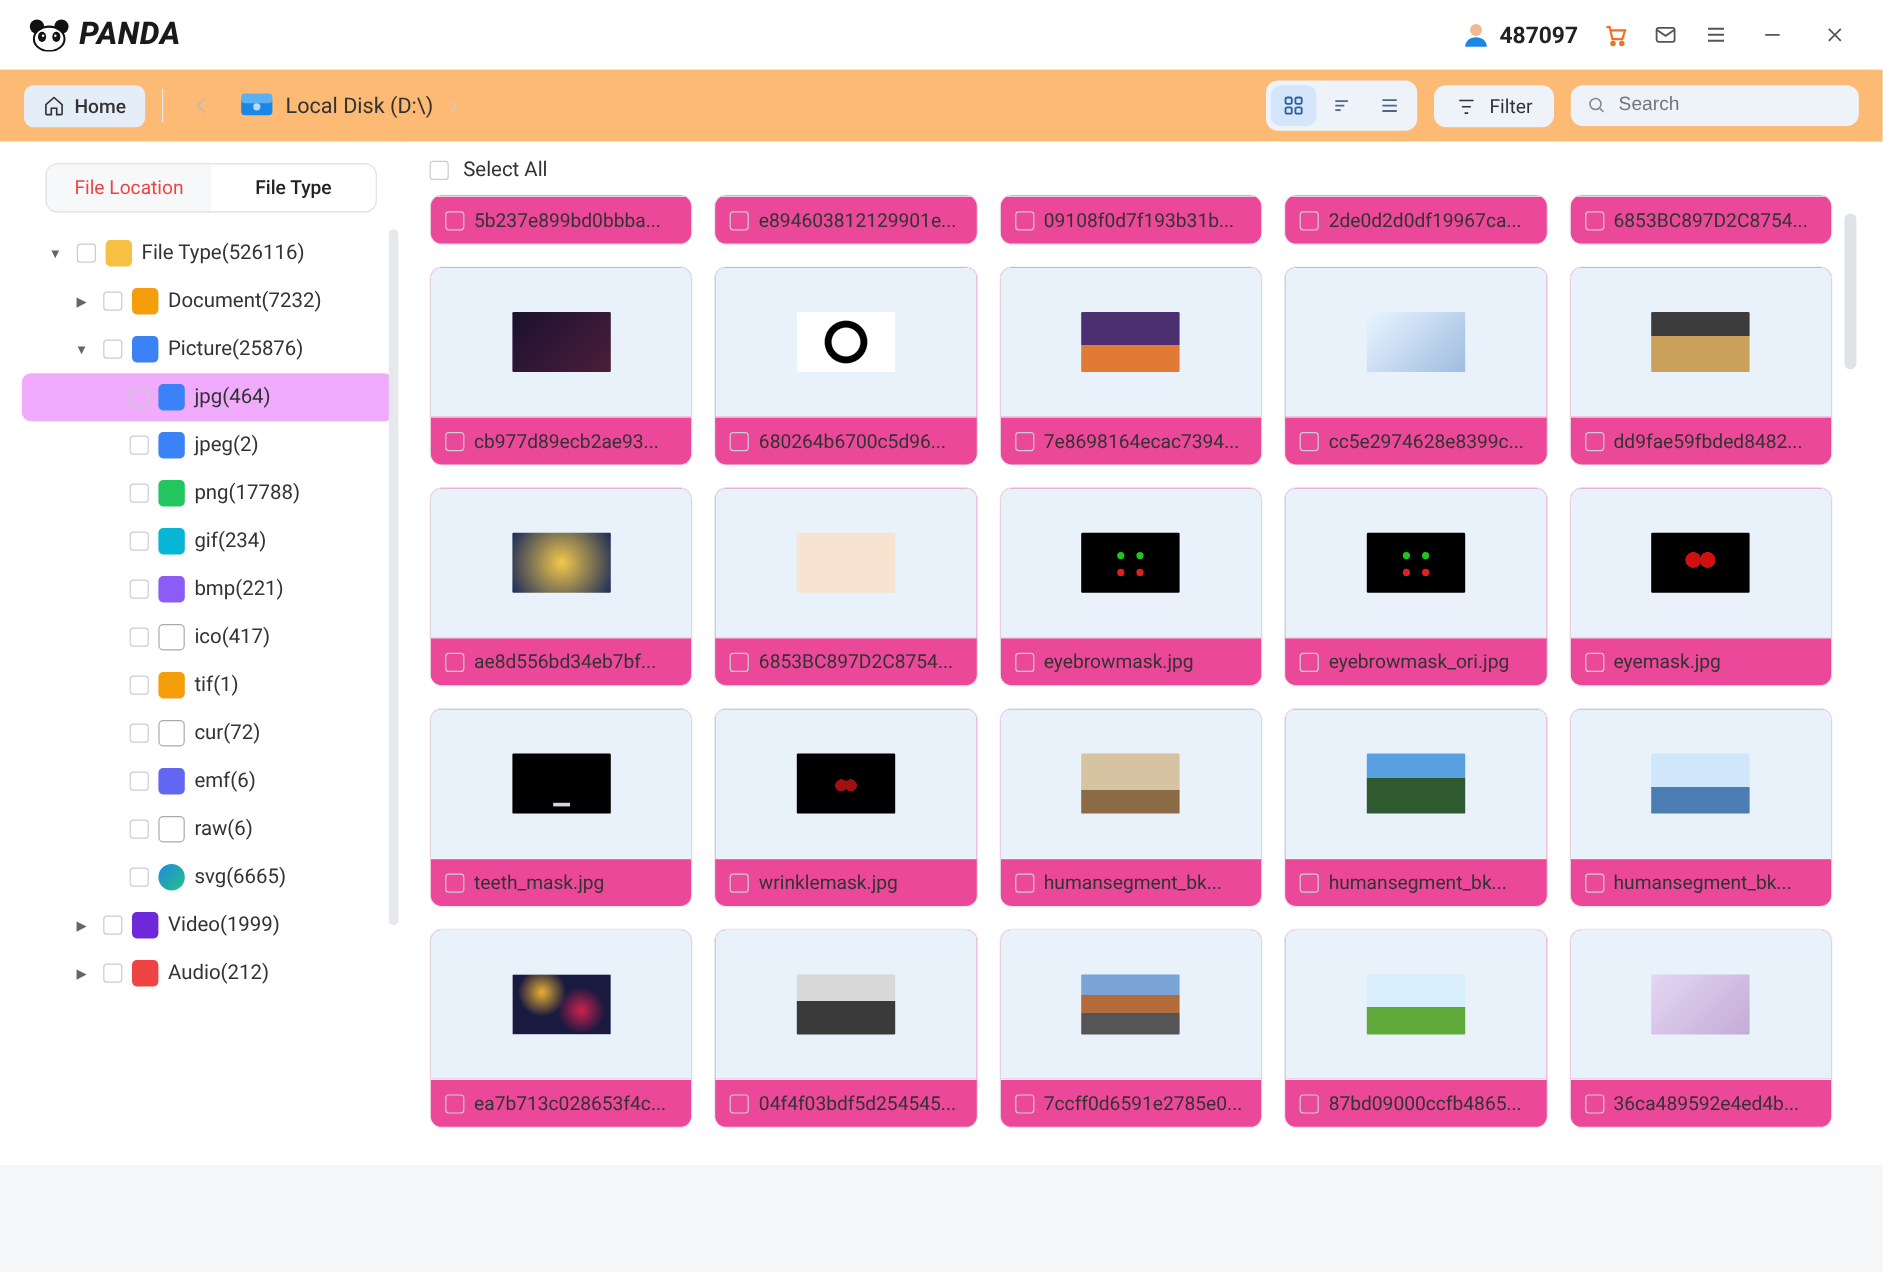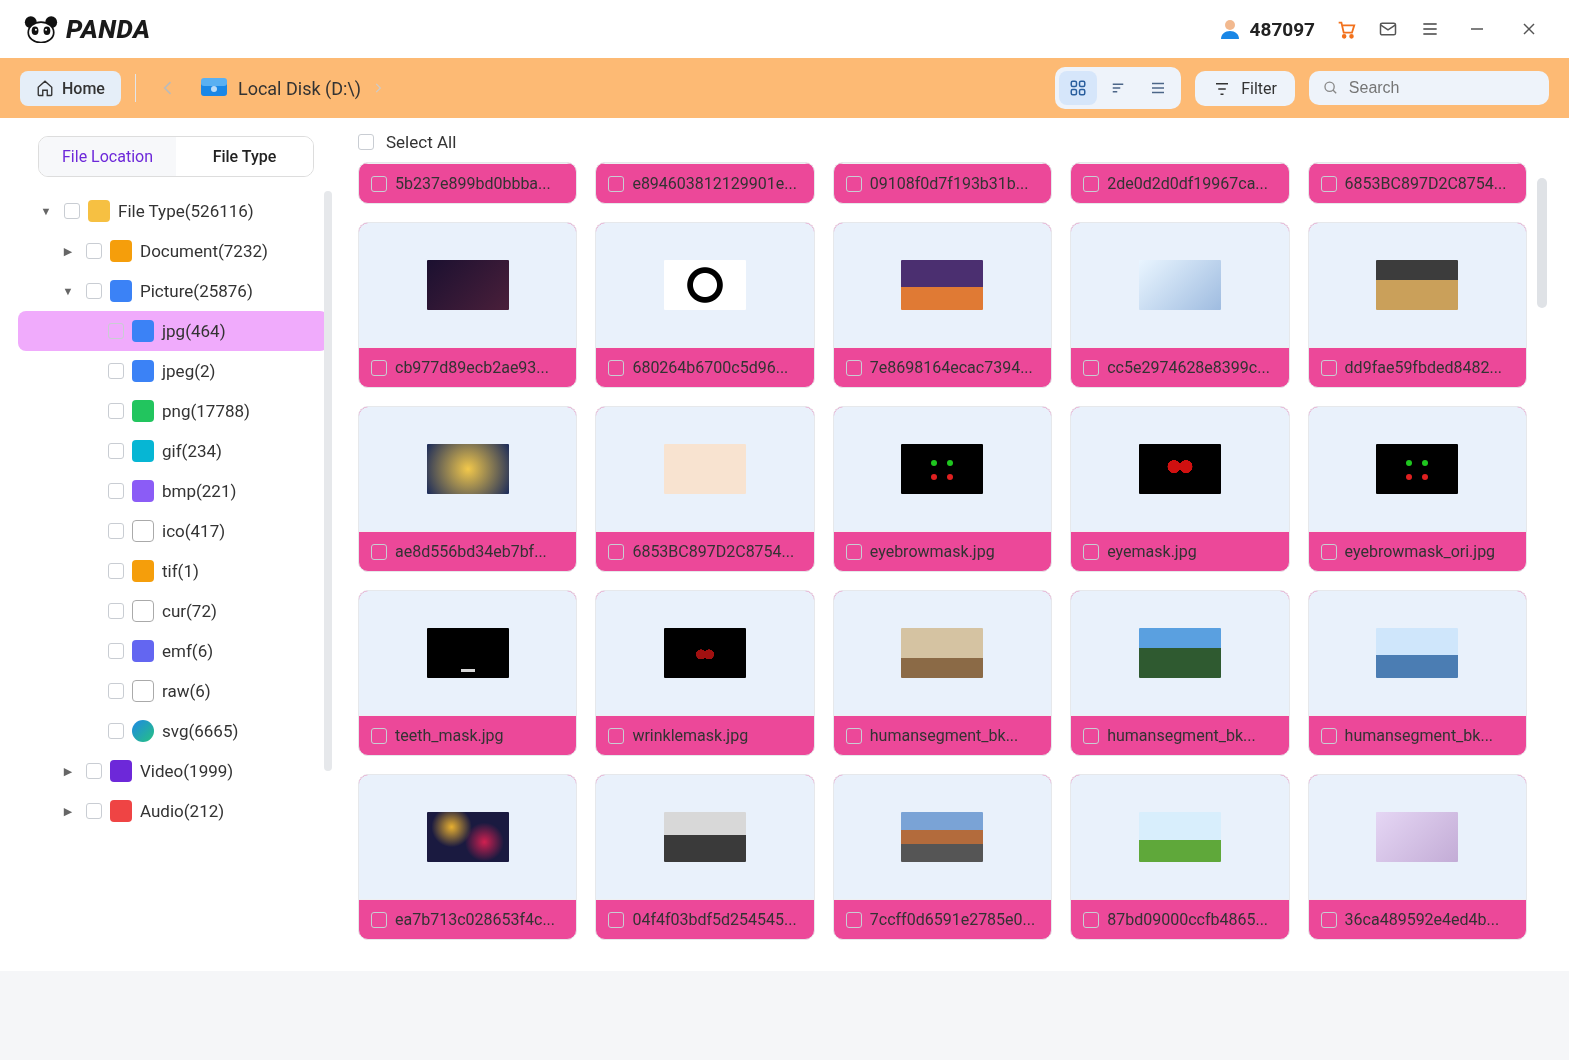--- a/index.html
+++ b/index.html
@@ -48,21 +48,21 @@
 .filter-btn { padding:8px 18px; gap:10px; cursor:pointer; color:#333; font-size:16px; }
 .search-box { padding:8px 14px; gap:10px; width:240px; color:#888; }
 .search-box input { border:none; background:transparent; outline:none; font-size:16px; width:100%; color:#333; }
 .body { flex:1; display:flex; overflow:hidden; }
 .sidebar {
   width: 334px; background:#fff; padding:18px 0 18px 18px; display:flex; flex-direction:column; overflow:hidden;
 }
 .tabs {
   display:flex; border:1px solid #ddd; border-radius:10px; overflow:hidden; margin:0 20px 14px 20px;
 }
-.tab { flex:1; text-align:center; padding:10px 6px; font-size:16px; cursor:pointer; color:#6d28d9; background:#f7f8fa; }
+.tab { flex:1; text-align:center; padding:10px 6px; font-size:16px; cursor:pointer; color:#ef4444; background:#f7f8fa; }
 .tab.active { background:#fff; color:#222; font-weight:500; }
 .tree-wrap { flex:1; overflow-y:auto; padding-right:6px; position:relative; }
 .vscroll { position:absolute; right:2px; top:0; width:8px; height:580px; background:#e6e8eb; border-radius:4px; }
 .tree-row {
   display:flex; align-items:center; gap:8px; padding:9px 8px 9px 0; font-size:17px; color:#333;
   border-radius:8px;
 }
 .tree-row.sel { background:#f0abfc; }
 .tree-toggle { width:20px; display:flex; justify-content:center; color:#666; cursor:pointer; font-size:11px;}
 .tree-check { width:16px; height:16px; border:1.5px solid #c9cdd3; border-radius:3px; cursor:pointer; flex-shrink:0;}
@@ -517,45 +517,45 @@
                   <span class="dot g r"></span>
                   <span class="dot r1 l"></span>
                   <span class="dot r1 r"></span>
                 </div>
               </div>
               <div class="card-foot">
                 <span class="tree-check"></span>
                 <span class="card-label">eyebrowmask.jpg</span>
               </div>
             </div>
-            <div class="card th-mask">
-              <div class="thumb">
-                <div class="thumb-inner">
-                  <span class="m"></span>
-                </div>
-              </div>
-              <div class="card-foot">
-                <span class="tree-check"></span>
-                <span class="card-label">eyemask.jpg</span>
-              </div>
-            </div>
             <div class="card th-blk">
               <div class="thumb">
                 <div class="thumb-inner">
                   <span class="dot g l"></span>
                   <span class="dot g r"></span>
                   <span class="dot r1 l"></span>
                   <span class="dot r1 r"></span>
                 </div>
               </div>
               <div class="card-foot">
                 <span class="tree-check"></span>
                 <span class="card-label">eyebrowmask_ori.jpg</span>
               </div>
             </div>
+            <div class="card th-mask">
+              <div class="thumb">
+                <div class="thumb-inner">
+                  <span class="m"></span>
+                </div>
+              </div>
+              <div class="card-foot">
+                <span class="tree-check"></span>
+                <span class="card-label">eyemask.jpg</span>
+              </div>
+            </div>
             <div class="card th-teeth">
               <div class="thumb">
                 <div class="thumb-inner">
                   <span class="t"></span>
                 </div>
               </div>
               <div class="card-foot">
                 <span class="tree-check"></span>
                 <span class="card-label">teeth_mask.jpg</span>
               </div>

